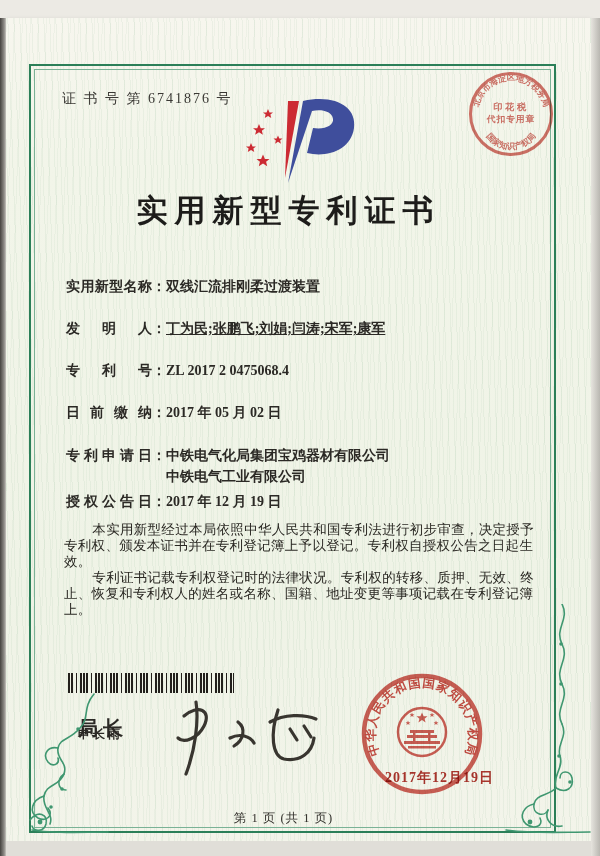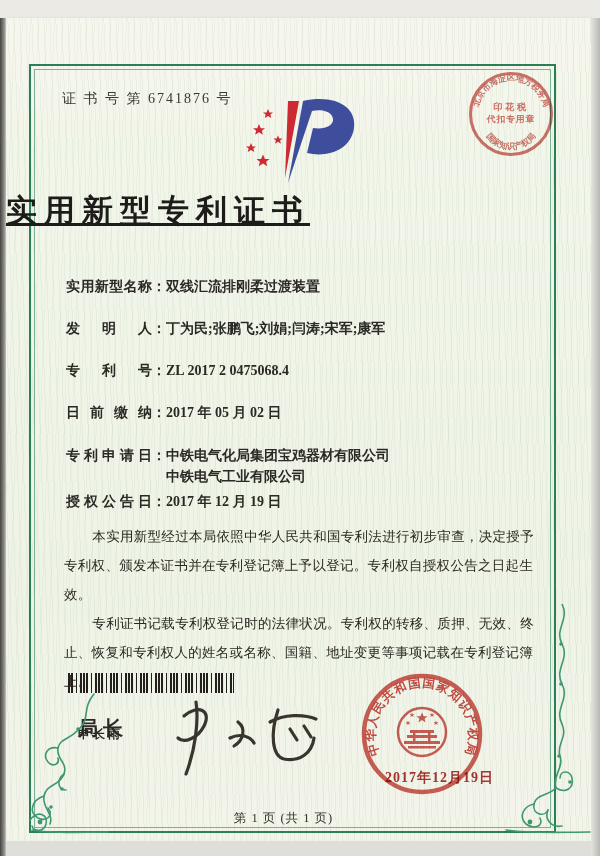--- a/index.html
+++ b/index.html
@@ -27,35 +27,35 @@
   .frame{
     position:absolute;left:23px;top:46px;width:527px;height:769px;
     box-sizing:border-box;border:2.5px solid #2b7f58;
   }
   .frame-inner{
     position:absolute;inset:3px;border:1px solid #7ab296;
   }
   .cert-no{position:absolute;left:56px;top:72px;font-size:14px;color:#3a3834;
     letter-spacing:2px;font-weight:500;}
   .logo{position:absolute;left:229px;top:74px;}
-  .title{position:absolute;left:0;right:20px;top:172px;text-align:left;
-    font-size:31px;font-weight:bold;color:#1d1c1a;letter-spacing:7px;text-decoration:underline;}
+  .title{position:absolute;left:0;right:20px;top:172px;text-align:center;
+    font-size:31px;font-weight:bold;color:#1d1c1a;letter-spacing:7px;}
   .row{position:absolute;left:60px;right:50px;font-size:14px;color:#2b2925;
     font-weight:600;white-space:nowrap;}
   .row .lbl{display:inline-block;width:86px;text-align:justify;text-align-last:justify;}
   .row .colon{display:inline-block;width:14px;}
   .r-name{top:260px;}
-  .r-inv{top:302px;}
+  .r-inv{top:302px;text-decoration:underline;}
   .r-pno{top:344px;}
   .r-fil{top:386px;}
   .r-pat{top:429px;}
   .r-pat2{top:450px;left:160px;}
   .r-grant{top:475px;}
   .body-text{position:absolute;left:58px;top:504px;width:478px;
-    font-size:13.5px;line-height:29px;color:#2a2823;letter-spacing:.3px;}
+    font-size:13.5px;line-height:16px;color:#2a2823;letter-spacing:.3px;}
   .body-text p{margin:0;text-indent:2.1em;}
   .barcode{position:absolute;left:62px;top:655px;width:166px;height:20px;
     background-image:repeating-linear-gradient(90deg,
       #23201c 0 2px,transparent 2px 3px,
       #23201c 3px 5px,transparent 5px 8px,
       #23201c 8px 9px,transparent 9px 12px,
       #23201c 12px 14px,transparent 14px 15px);}
   .signer-title{position:absolute;left:72px;top:697px;font-size:20px;
     letter-spacing:5px;color:#2b2925;font-weight:600;font-family:Liberation Serif, serif;}
   .signer-name{position:absolute;left:72px;top:708px;font-size:12px;

